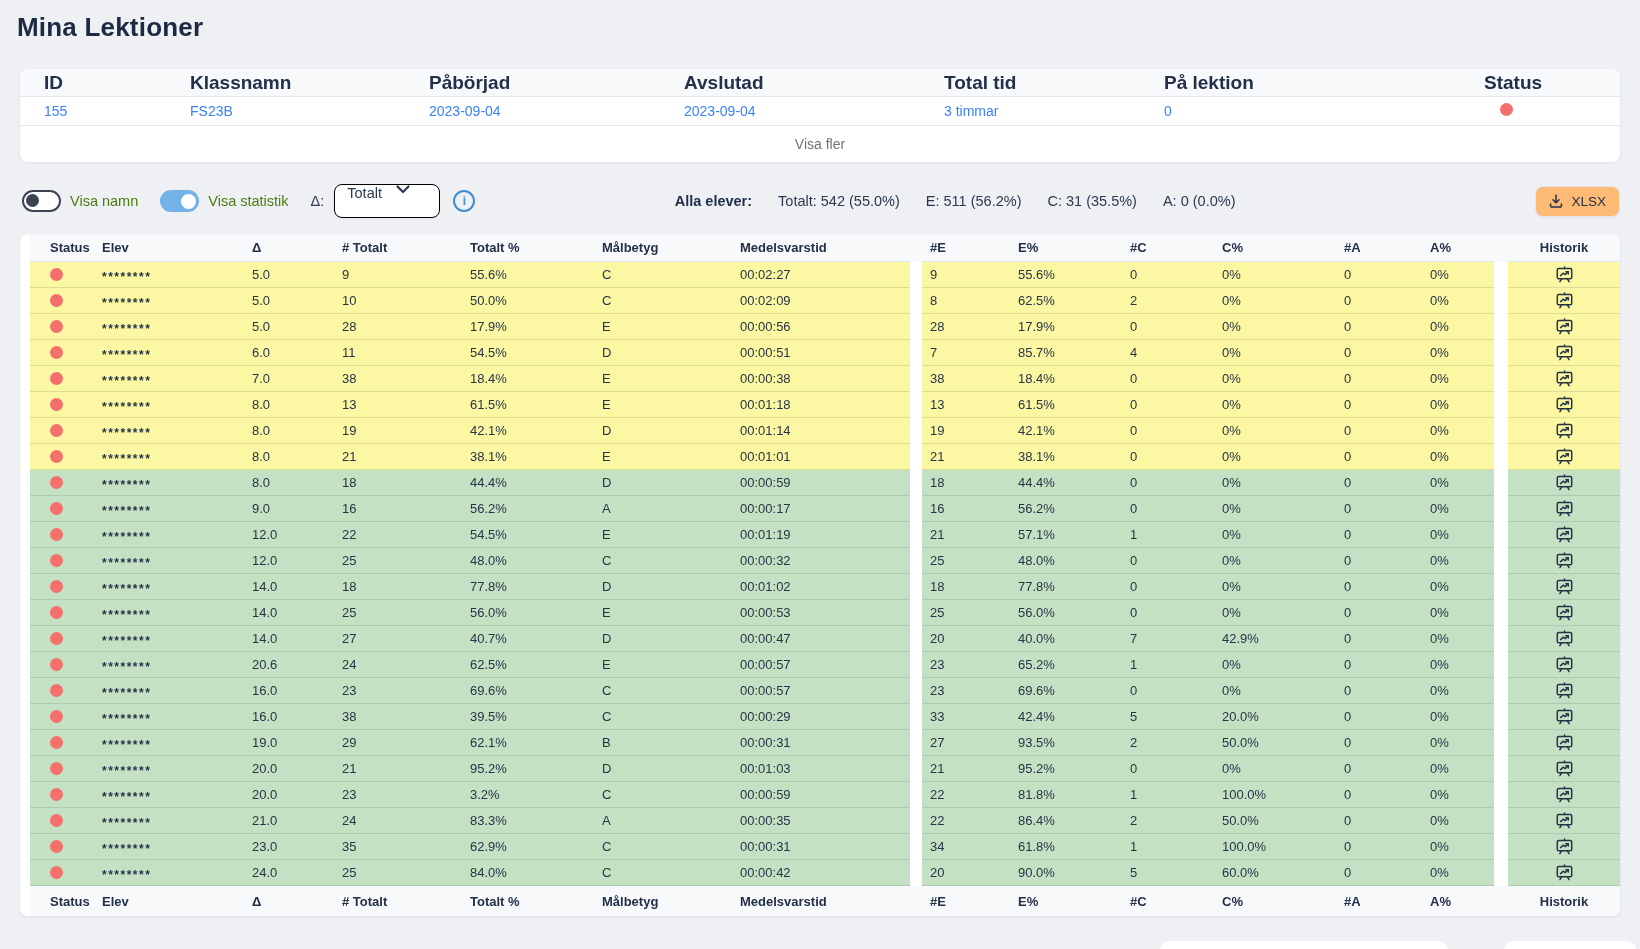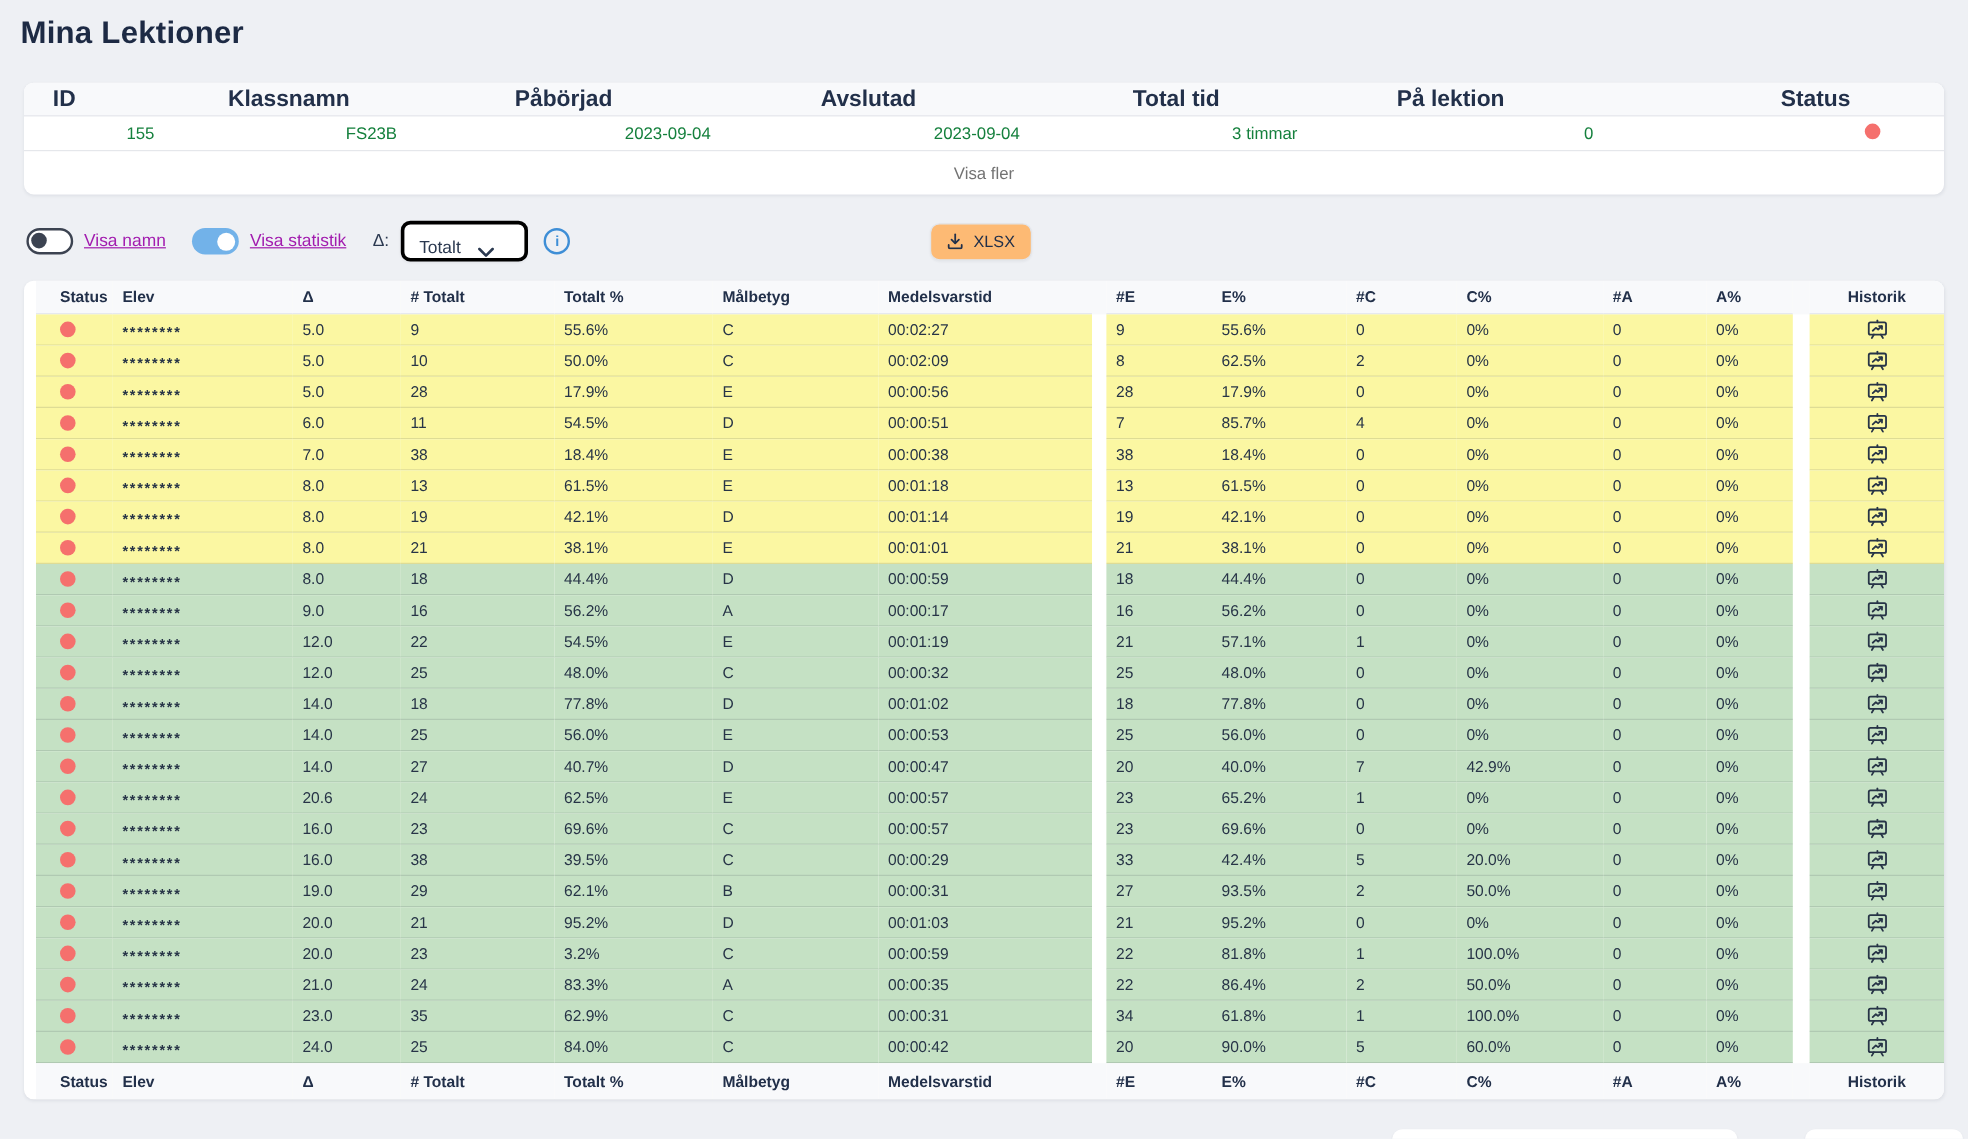--- a/index.html
+++ b/index.html
@@ -12,37 +12,37 @@
   .card { background:#fff; border-radius:8px; box-shadow:0 1px 3px rgba(30,40,60,.08);
     margin:0 20px; overflow:hidden; }
   .card.lesson { margin-top:26px; }
 
   
   .lgrid { display:grid; grid-template-columns:146px 239px 255px 260px 220px 320px 1fr;
     align-items:center; padding-left:24px; }
   .lhead { background:#f8f9fb; border-bottom:1px solid #e5e7eb; height:28px; }
   .lhead > div { font-size:19px; font-weight:700; color:#22304a; }
   .lrow { height:29px; border-bottom:1px solid #e5e7eb; }
-  .lrow > div { font-size:14px; color:#15803d;text-align:center; }
+  .lrow > div { font-size:14px; color:#3b82f6; }
   .lmore { height:36px; display:flex; align-items:center; justify-content:center; }
   .lmore span { font-size:14px; color:#737373; cursor:pointer; }
   .dot { display:inline-block; width:13px; height:13px; border-radius:50%; background:var(--status-red,#f5706d); }
   .lrow .dot { margin-left:16px; }
 
   
   .toolbar { display:flex; align-items:center; margin:21px 20px 0 20px; height:36px; }
-  .toolbar .lbl { font-size:14.5px; color:#a21caf; margin-left:9px;text-decoration:underline; }
+  .toolbar .lbl { font-size:14.5px; color:#4d7c0f; margin-left:9px; }
   .toggle { width:39px; height:22px; border-radius:999px; position:relative; cursor:pointer; flex:none; }
   .toggle.off { border:2.5px solid #3c4351; background:#fff; margin-left:2px; }
   .toggle.off .knob { position:absolute; left:2px; top:2px; width:13px; height:13px; border-radius:50%; background:#3c4351; }
   .toggle.on { background:var(--accent-blue,#72b2e9); margin-left:22px; }
   .toggle.on .knob { position:absolute; right:3px; top:3.5px; width:15px; height:15px; border-radius:50%; background:#fff; }
   .delta-label { font-size:14.5px; color:#2b3950; margin-left:22px; }
-  .select { margin-left:10px; background:#fff; border:3px solid #000000; border-radius:8px;
-    height:34px; min-width:106px; display:flex; align-items:flex-end; padding:0 12px; cursor:pointer;
+  .select { margin-left:10px; background:#fff; border:1px solid #000000; border-radius:8px;
+    height:34px; min-width:106px; display:flex; align-items:flex-start; padding:0 12px; cursor:pointer;
     box-shadow:0 1px 2px rgba(30,40,60,.05); }
   .select .val { font-size:14.5px; color:#2b3950; }
   .select svg { margin-left:14px; }
   .info { margin-left:13px; width:22px; height:22px; border-radius:50%; border:2px solid var(--info-blue,#3e8ed6);
     color:var(--info-blue,#3e8ed6); font-size:12px; font-weight:700; display:flex; align-items:center; justify-content:center; cursor:pointer; }
   .stats { margin-left:auto; display:flex; align-items:center; gap:26px; }
   .stats .stats-label { font-size:14.5px; font-weight:700; color:#22304a; }
   .stats .item { font-size:14.5px; color:#2b3950; }
   .xlsx { margin-left:300px; background:#fdba74; border:1px solid #e2e5ea; border-radius:8px; height:31px;
     display:flex; align-items:center; padding:0 13px; gap:8px; cursor:pointer; font-size:13.5px; color:#22304a;
@@ -114,20 +114,27 @@
     <span class="lbl">Visa statistik</span>
     <span class="delta-label">Δ:</span>
     <span class="select">
       <span class="val">Totalt</span>
       <svg width="14" height="9" viewBox="0 0 14 9" fill="none" stroke="#2b3950" stroke-width="2.2" stroke-linecap="round" stroke-linejoin="round">
           <polyline points="1.5,1.5 7,7 12.5,1.5"></polyline>
         </svg>
     </span>
     <span class="info">i</span>
 
+    <span class="stats">
+      <span class="stats-label">Alla elever:</span>
+      <span class="item">Totalt: 542 (55.0%)</span>
+      <span class="item">E: 511 (56.2%)</span>
+      <span class="item">C: 31 (35.5%)</span>
+      <span class="item">A: 0 (0.0%)</span>
+    </span>
 
     <span class="xlsx">
       <svg width="14" height="14" viewBox="0 0 16 16" fill="none" stroke="#22304a" stroke-width="1.7" stroke-linecap="round" stroke-linejoin="round">
           <path d="M8 1.5v8"></path>
           <polyline points="4.5,6.5 8,10 11.5,6.5"></polyline>
           <path d="M1.8 11.5v2.3a1 1 0 0 0 1 1h10.4a1 1 0 0 0 1-1v-2.3"></path>
         </svg>
       <span>XLSX</span>
     </span>
   </div>

